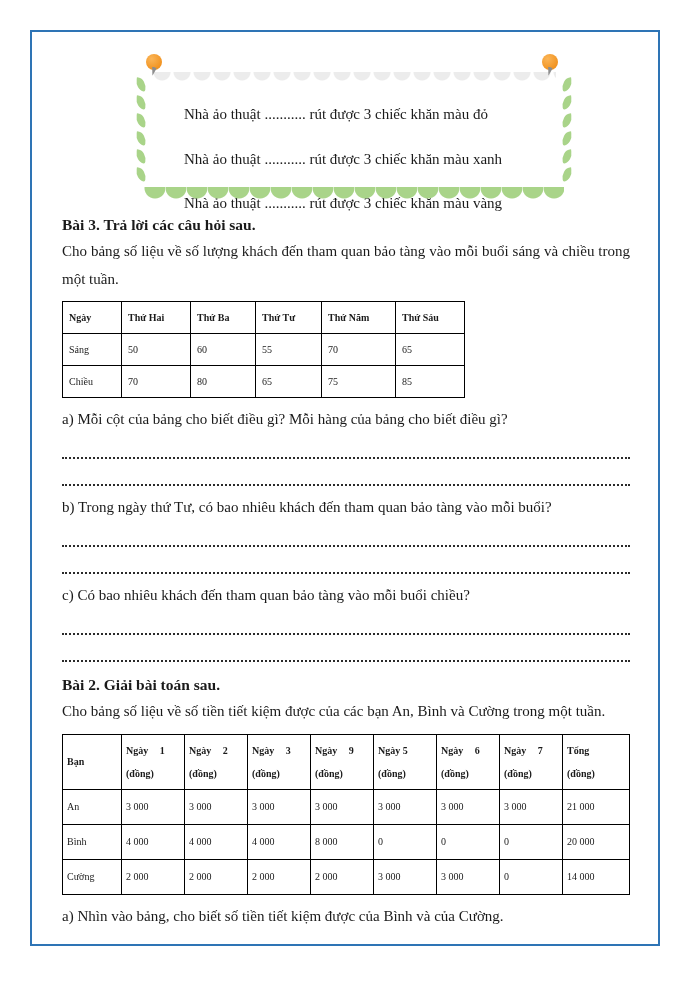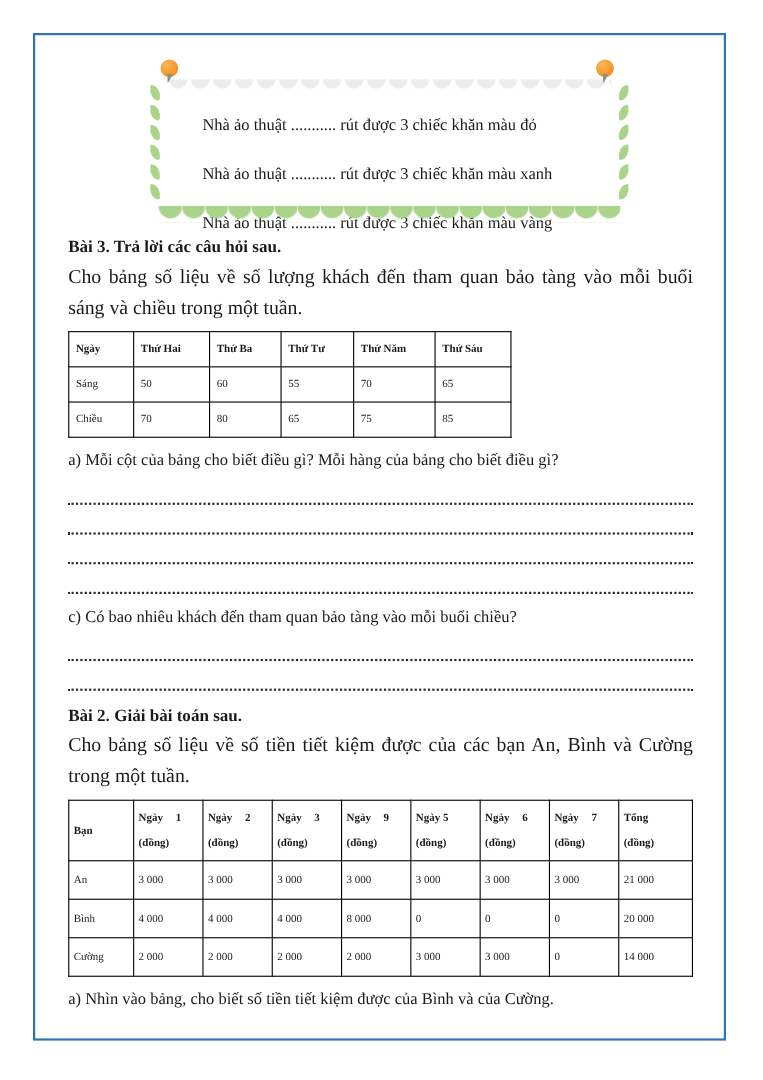--- a/index.html
+++ b/index.html
@@ -36,21 +36,21 @@
          background:radial-gradient(circle at 35% 30%, #fbb557, #f08f1a 80%); }
   .pin::after { content:""; position:absolute; left:5px; top:13px; width:5px; height:9px;
          background:#8d8d8d; clip-path:polygon(0 0,100% 0,50% 100%); transform:rotate(14deg); }
   .pin-left { left:8px; }
   .pin-right { right:12px; }
   .box-lines { position:absolute; top:16px; left:30px; right:12px; }
   .box-lines p { margin:16px; font-size:15px; line-height:28.5px; white-space:nowrap; }
 
   
   .heading { font-weight:bold; font-size:15.5px; margin:14px 0 4px 0; }
-  .para { font-size:18px; line-height:27.5px; margin:4px 0 6px 0; text-align:justify; }
+  .para { font-size:15px; line-height:27.5px; margin:4px 0 6px 0; text-align:justify; }
   .question { font-size:15px; line-height:22px; margin:10px 0 2px 0; }
   .answer-line { height:25px; border-bottom:2px dotted #2a2a2a; }
 
   
   table { border-collapse:collapse; font-size:10px; }
   td,th { border:1.5px solid #000; padding:2px 6px; text-align:left; vertical-align:middle;
           overflow:hidden; white-space:nowrap; }
   th { font-weight:bold; }
   .t1 { margin:8px 0 2px 0; }
   .t1 th,.t1 td { height:27px; }
@@ -125,20 +125,21 @@
         <td>65</td>
         <td>75</td>
         <td>85</td>
       </tr>
     </tbody>
       </table>
 
     <p class="question">a) Mỗi cột của bảng cho biết điều gì? Mỗi hàng của bảng cho biết điều gì?</p>
     <div class="answer-line"></div>
     <div class="answer-line"></div>
+    <p class="question">b) Trong ngày thứ Tư, có bao nhiêu khách đến tham quan bảo tàng vào mỗi buổi?</p>
     <div class="answer-line"></div>
     <div class="answer-line"></div>
     <p class="question">c) Có bao nhiêu khách đến tham quan bảo tàng vào mỗi buổi chiều?</p>
     <div class="answer-line"></div>
     <div class="answer-line"></div>
 
     <p class="heading">Bài 2. Giải bài toán sau.</p>
     <p class="para">Cho bảng số liệu về số tiền tiết kiệm được của các bạn An, Bình và Cường trong một tuần.</p>
 
     <table class="t2">

